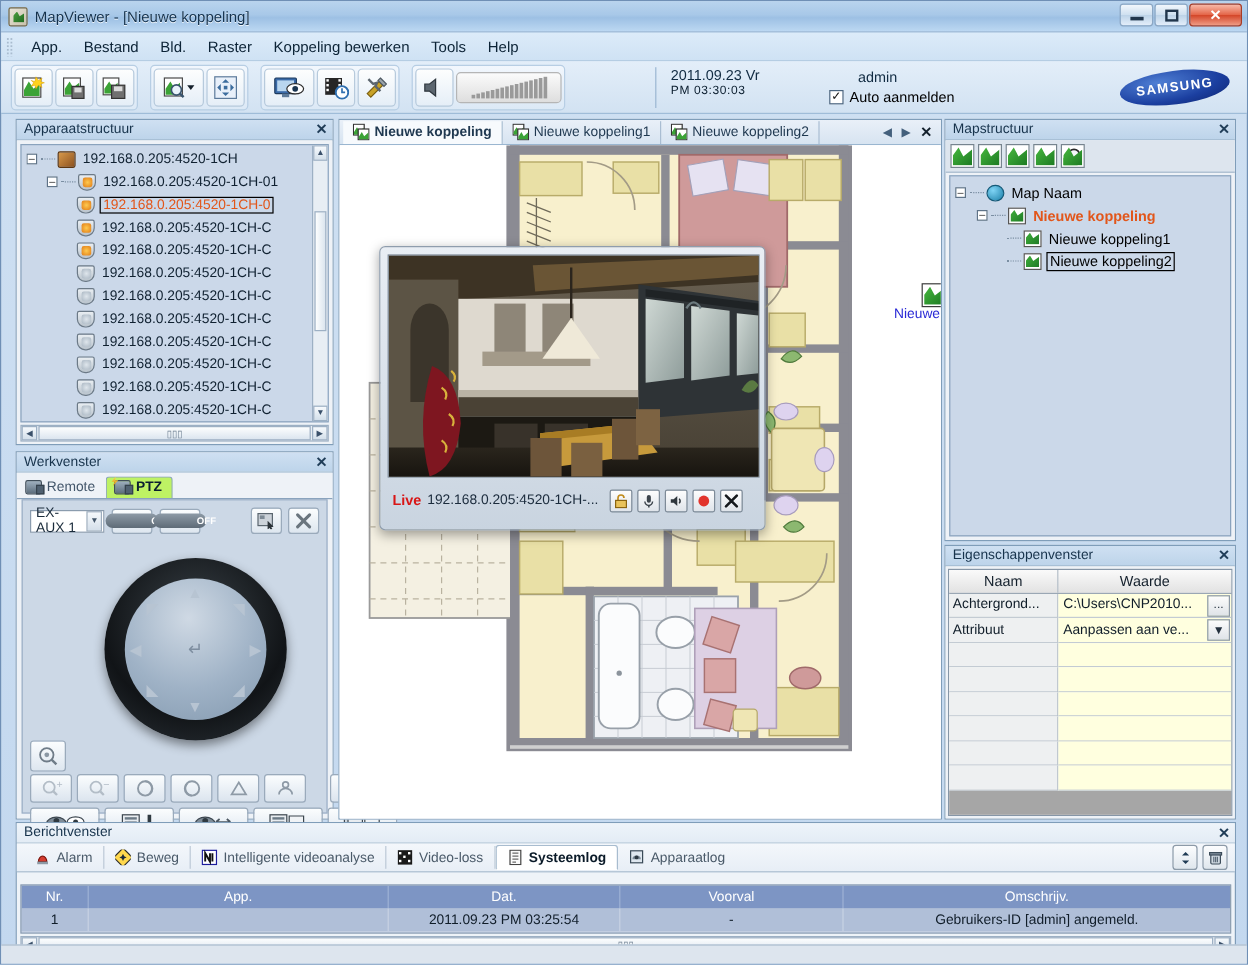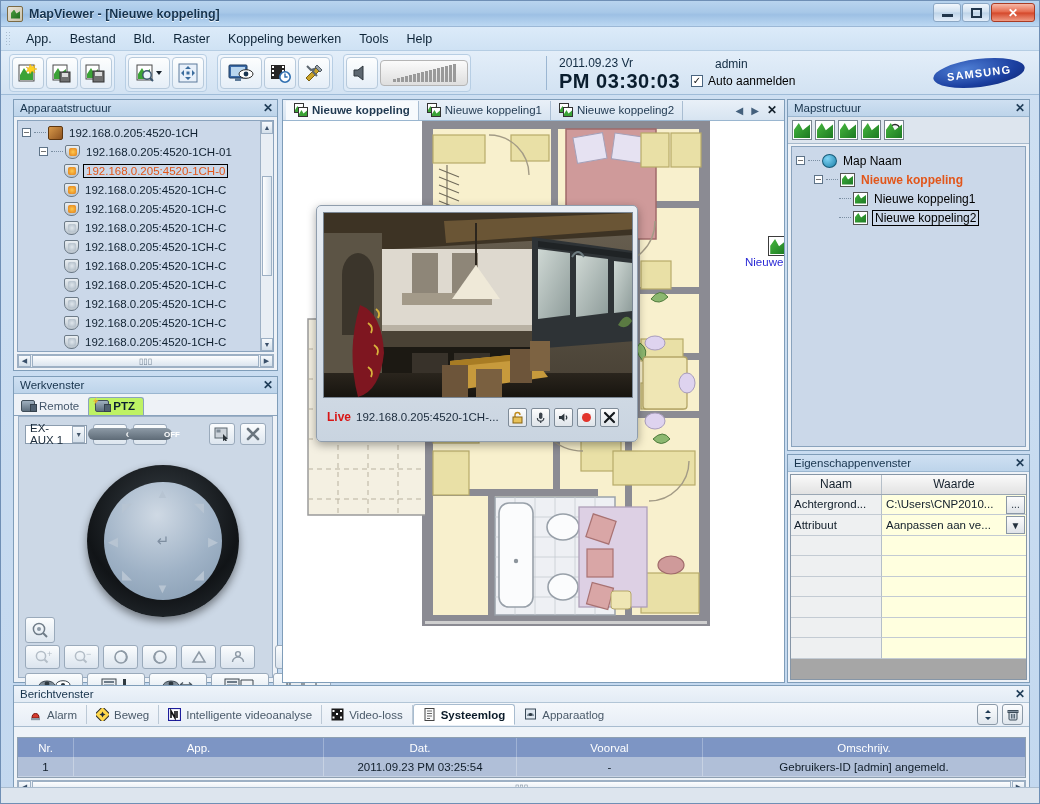--- a/index.html
+++ b/index.html
@@ -34,21 +34,21 @@
     border-radius: 2px;
     position: relative; flex: none;
     margin-right: 6px;
   }
   .app-icon::after{
     content:""; position:absolute; left:3px; top:3px; width:9px; height:9px;
     background: linear-gradient(135deg,#4a9c3e,#1f6b20);
     clip-path: polygon(0 40%,35% 0,60% 45%,100% 20%,100% 100%,0 100%);
   }
   .title-text {
-    font-size: 12.5px; color: #14324e; font-weight: bold;
+    font-size: 12.5px; color: #14324e; font-weight: normal;
     text-shadow: 0 1px 0 rgba(255,255,255,.8);
   }
   .winbtns { position:absolute; right:4px; top:2px; display:flex; gap:1px; }
   .winbtn {
     width: 28px; height: 19px;
     border: 1px solid #8ba7c4;
     border-radius: 3px;
     background: linear-gradient(180deg,#f2f7fc,#cfe0f0 48%,#bdd3e8 52%,#e3eefa);
     display:flex; align-items:center; justify-content:center;
     font-size: 10px; color:#21364c;
@@ -102,21 +102,21 @@
     display:flex; align-items:flex-end; justify-content:center;
     padding:0 4px 3px 4px; gap:1px;
   }
   .volbar i { display:block; width:3px; background:#9a9a9a; }
 
   .clockbox {
     position:absolute; left:545px; top:5px;
     border-left:1px solid #9bb6d2; padding-left:12px; height:34px;
   }
   .clock-date { font-size:12px; color:#112b42; }
-  .clock-time { font-size:20px; font-weight:bold; color:#0a1d2e; letter-spacing:.5px;}
+  .clock-time { font-size:10px; font-weight:normal; color:#0a1d2e; letter-spacing:.5px;}
   .userbox { position:absolute; left:690px; top:6px; }
   .user-name { font-size:12px; color:#112b42; padding-left:24px;}
   .auto-row { display:flex; align-items:center; gap:5px; margin-top:3px;}
   .chk {
     width:12px; height:12px; border:1px solid #4a6580; background:#fff;
     display:flex; align-items:center; justify-content:center;
     font-size:10px; color:#111; line-height:1;
   }
   .samsung {
     position:absolute; right:14px; top:8px;

